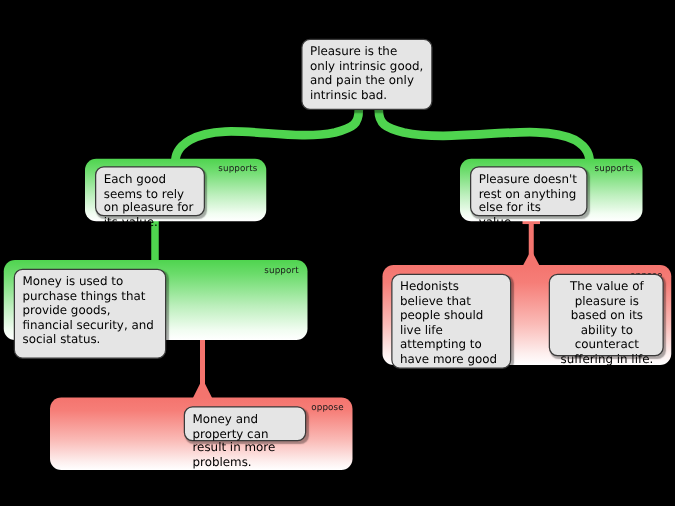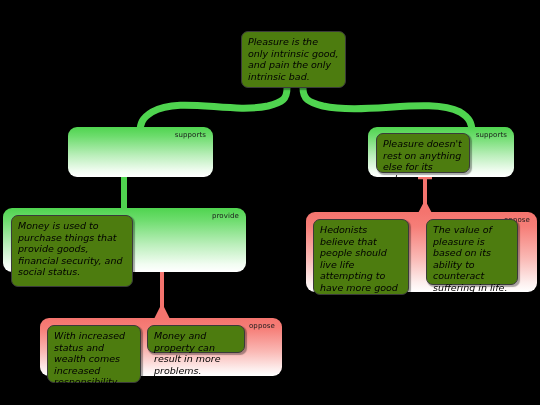--- a/index.html
+++ b/index.html
@@ -46,30 +46,29 @@
     line-height: 9px;
     color: #1a1a1a;
     letter-spacing: 0.1px;
     white-space: nowrap;
     margin-left: 21px;
   }
 
   
   .card {
     position: absolute;
-    background: #4d7c0f;
+    background: #e5e5e5;
     border: 1px solid #3a3a3a;
     border-radius: 7px;
     box-sizing: border-box;
     padding: 4px 5px 3px 6px;
     font-size: 9.5px;
     line-height: 11.6px;
     color: #000000;
     box-shadow: 1.5px 1.5px 1px rgba(0,0,0,0.33);
-    font-style: italic;
   }
   .card.root {
     box-shadow: 2px 2px 1.5px rgba(0,0,0,0.38);
   }
 </style>
 </head>
 <body>
 
 <div id="canvas">
 
@@ -91,48 +90,48 @@
     <polygon points="162,303 170,319 154,319" fill="#f4746e"></polygon>
   </svg>
 
   <div class="card root" style="left:241px; top:31px; width:105px; height:57px;">
     <span>Pleasure is the only intrinsic good, and pain the only intrinsic bad.</span>
   </div>
 
   <div class="panel support" style="left:68px; top:127px; width:145px; height:50px;">
     <span class="rel-label">supports</span>
   </div>
+  <div class="card" style="left:76px; top:133px; width:88px; height:40px;">
+    <span>Each good seems to rely on pleasure for its value.</span>
+  </div>
 
   <div class="panel support" style="left:368px; top:127px; width:146px; height:50px;">
     <span class="rel-label">supports</span>
   </div>
   <div class="card" style="left:376px; top:133px; width:94px; height:40px;">
     <span>Pleasure doesn't rest on anything else for its value.</span>
   </div>
 
   <div class="panel support" style="left:3px; top:208px; width:243px; height:64px;">
-    <span class="rel-label">provide</span>
+    <span class="rel-label">support</span>
   </div>
   <div class="card" style="left:11px; top:215px; width:122px; height:72px;">
     <span>Money is used to purchase things that provide goods, financial security, and social status.</span>
   </div>
 
   <div class="panel oppose" style="left:306px; top:212px; width:231px; height:80px;">
     <span class="rel-label">oppose</span>
   </div>
   <div class="card" style="left:313px; top:219px; width:96px; height:76px;">
     <span>Hedonists believe that people should live life attempting to have more good experiences than bad.</span>
   </div>
-  <div class="card" style="left:426px; top:219px; width:92px; height:66px;">
+  <div class="card" style="left:439px; top:219px; width:92px; height:66px;text-align:center;">
     <span>The value of pleasure is based on its ability to counteract suffering in life.</span>
   </div>
 
   <div class="panel oppose" style="left:40px; top:318px; width:242px; height:58px;">
     <span class="rel-label">oppose</span>
-  </div>
-  <div class="card" style="left:47px; top:325px; width:94px; height:58px;">
-    <span>With increased status and wealth comes increased responsibility.</span>
   </div>
   <div class="card" style="left:147px; top:325px; width:98px; height:28px;">
     <span>Money and property can result in more problems.</span>
   </div>
 
 </div>
 
 </body></html>

